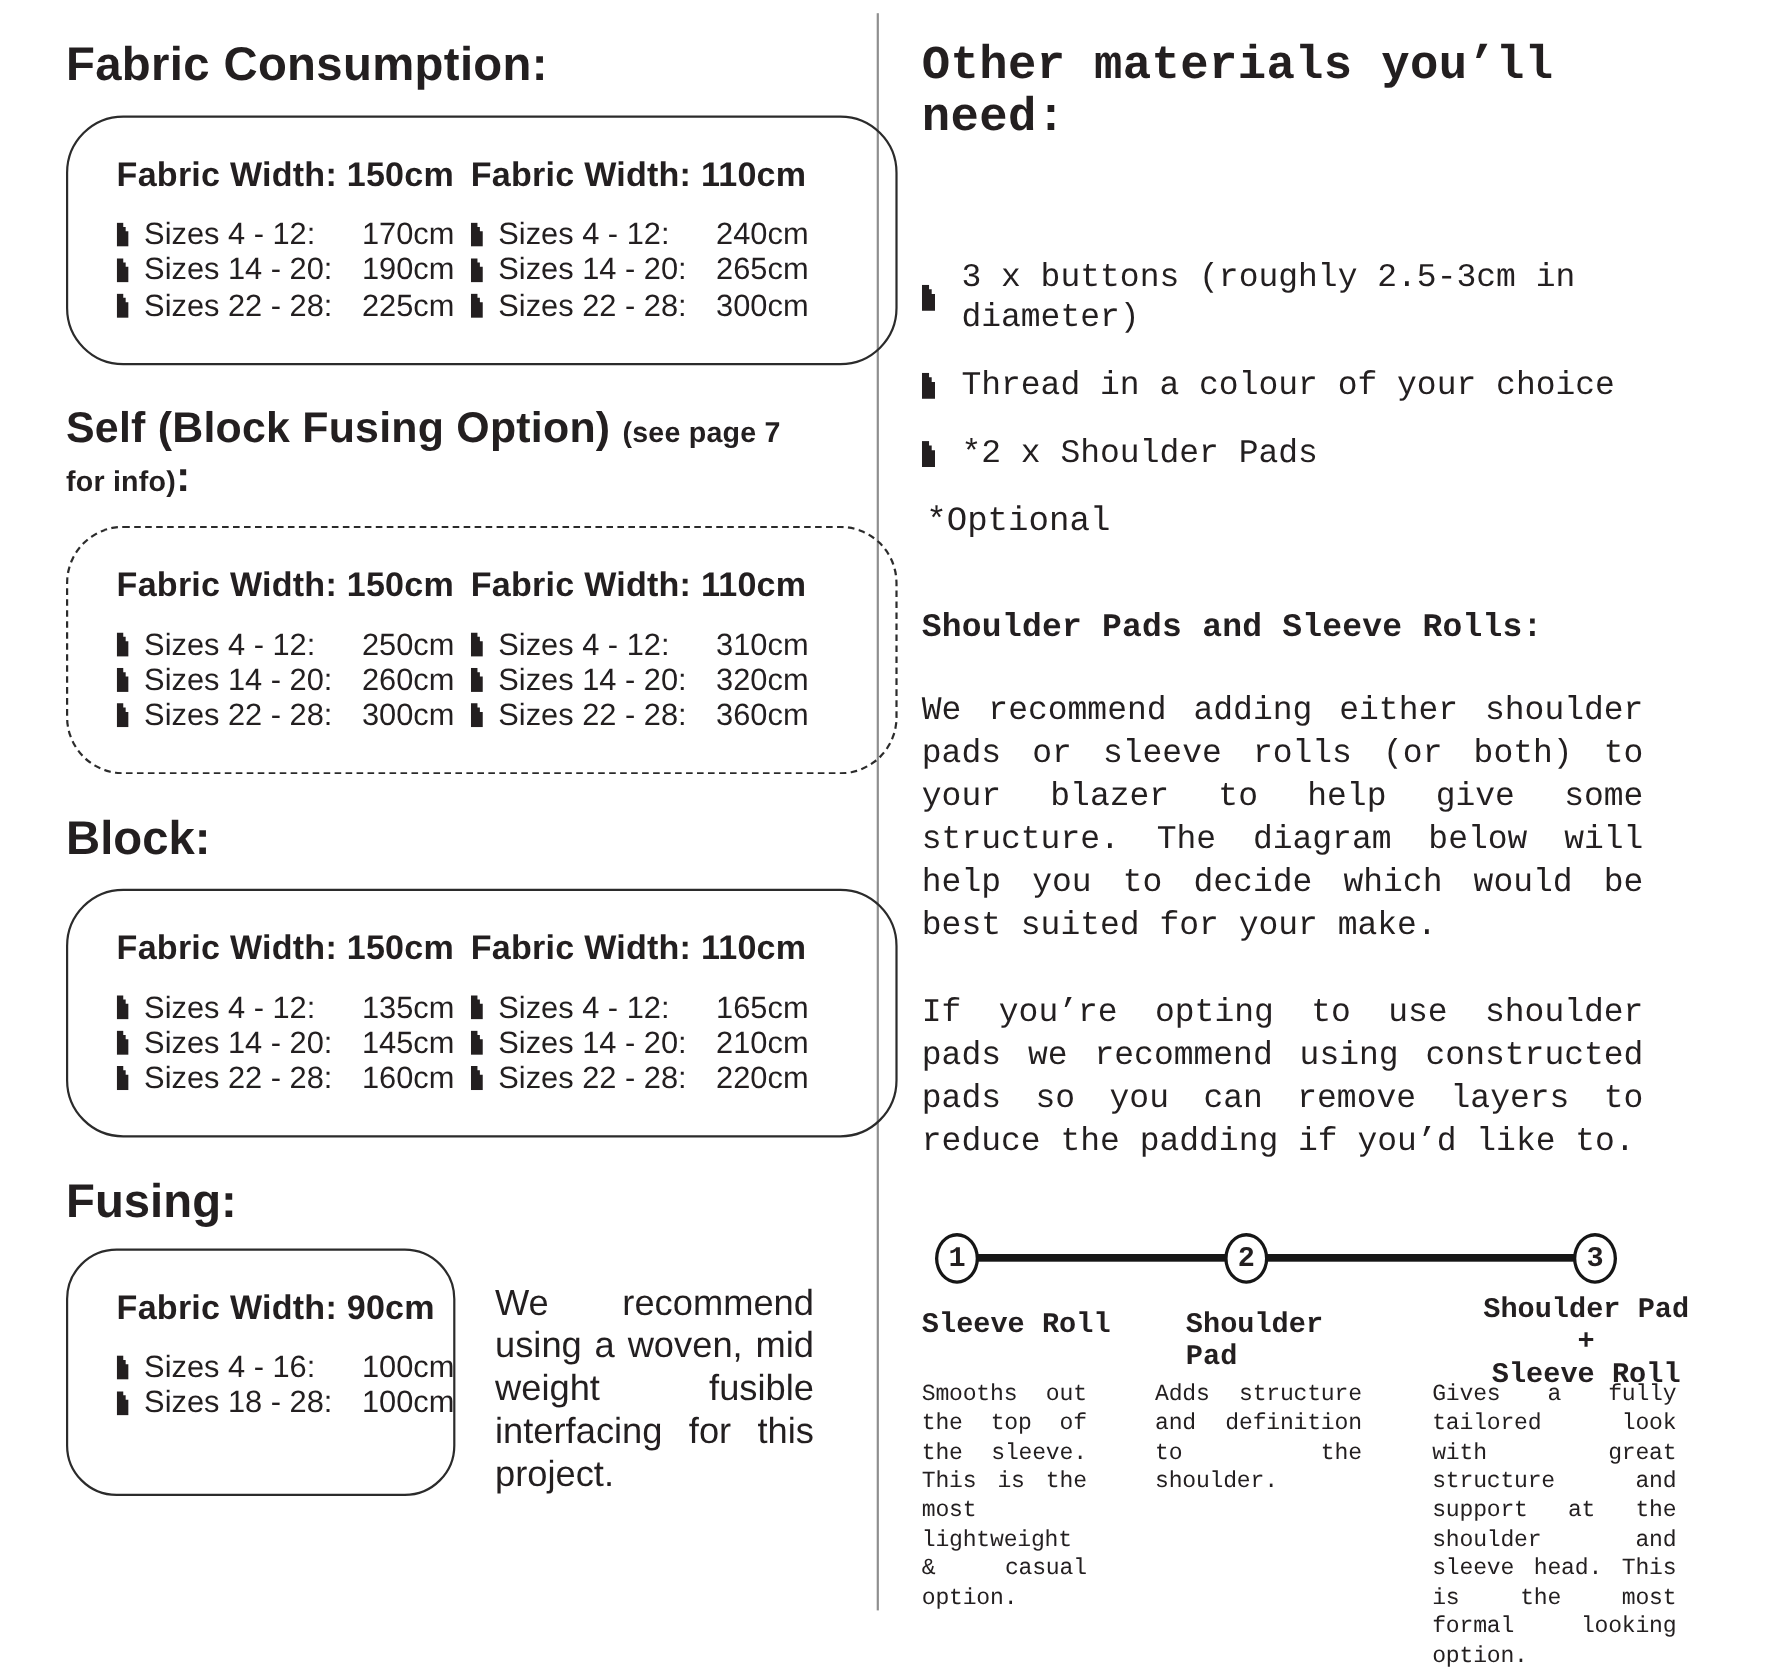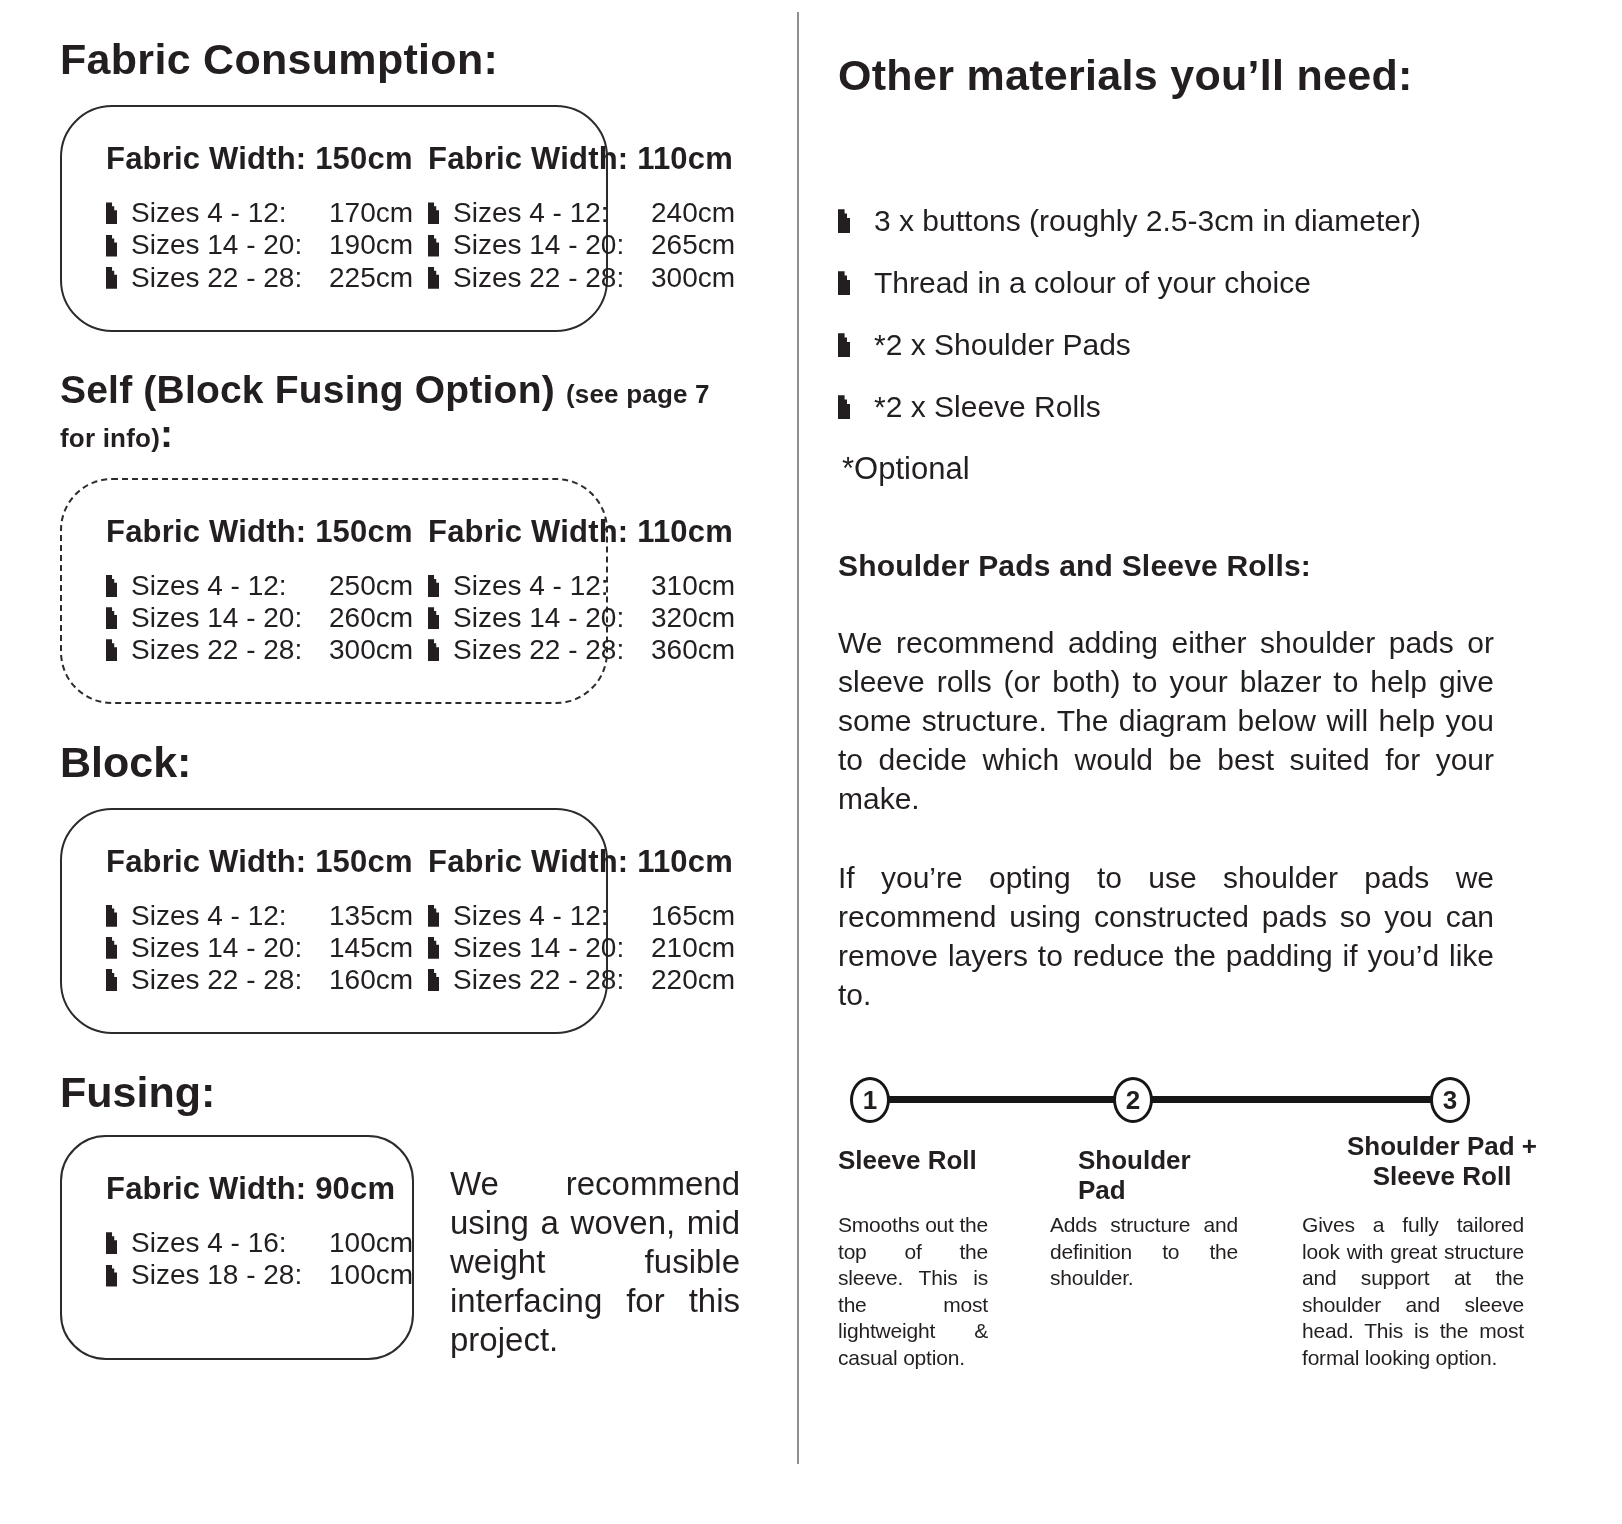--- a/index.html
+++ b/index.html
@@ -5,30 +5,30 @@
   html,body{margin:0;padding:0;}
   body{
     width:1622px;height:1524px;
     background:#ffffff;color:#231f20;
     font-family:"Liberation Sans",sans-serif;
     position:relative;overflow:hidden;
   }
   .divider{position:absolute;left:797px;top:12px;width:2px;height:1452px;background:#8f8f8f;}
 
   .leftcol{position:absolute;left:60px;top:36px;width:682px;}
-  .rightcol{position:absolute;left:838px;top:52px;width:692px;}
+  .rightcol{position:absolute;left:838px;top:36px;width:692px;font-family:Liberation Mono, monospace;}
 
   .h1{font-size:43px;font-weight:700;line-height:1.1;letter-spacing:.3px;}
   .h2{font-size:43px;font-weight:700;line-height:1.05;margin-top:40px;}
   .h2.tight{margin-top:36px;}
   .bf-head{font-size:39px;font-weight:700;margin-top:36px;letter-spacing:.2px;}
   .bf-note{font-size:26px;font-weight:700;}
 
   .box{
-    box-sizing:border-box;width:548px;margin-top:22px;
+    box-sizing:border-box;width:756px;margin-top:22px;
     border:2px solid #2b2b2b;border-radius:52px;
     padding:34px 18px 36px 44px;display:flex;
   }
   .box.dashed{border-style:dashed;}
   .bcol1{width:322px;flex:none;}
   .bcol2{flex:1;}
   .bh{font-size:31px;font-weight:700;white-space:nowrap;margin-bottom:20px;letter-spacing:.2px;}
   .srow{display:flex;align-items:center;font-size:28px;line-height:1.15;}
   .srl{width:198px;flex:none;}
   .srv{flex:none;}
@@ -230,24 +230,20 @@
           <span>3 x buttons (roughly 2.5-3cm in diameter)</span>
         </div>
       <div class="mrow">
           <span class="notch big"></span>
           <span>Thread in a colour of your choice</span>
         </div>
       <div class="mrow">
           <span class="notch big"></span>
           <span>*2 x Shoulder Pads</span>
         </div>
-      <div class="mrow">
-          <span class="notch big"></span>
-          <span>*2 x Sleeve Rolls</span>
-        </div>
     </div>
     <div class="optional">*Optional</div>
 
     <div class="subheading2">Shoulder Pads and Sleeve Rolls:</div>
     <div class="para">We recommend adding either shoulder pads or sleeve rolls (or both) to your blazer to help give some structure. The diagram below will help you to decide which would be best suited for your make.</div>
     <div class="para">If you’re opting to use shoulder pads we recommend using constructed pads so you can remove layers to reduce the padding if you’d like to.</div>
 
     <div class="diagram">
       <div class="scale-line"></div>
       <div class="pt pt1">1</div>

